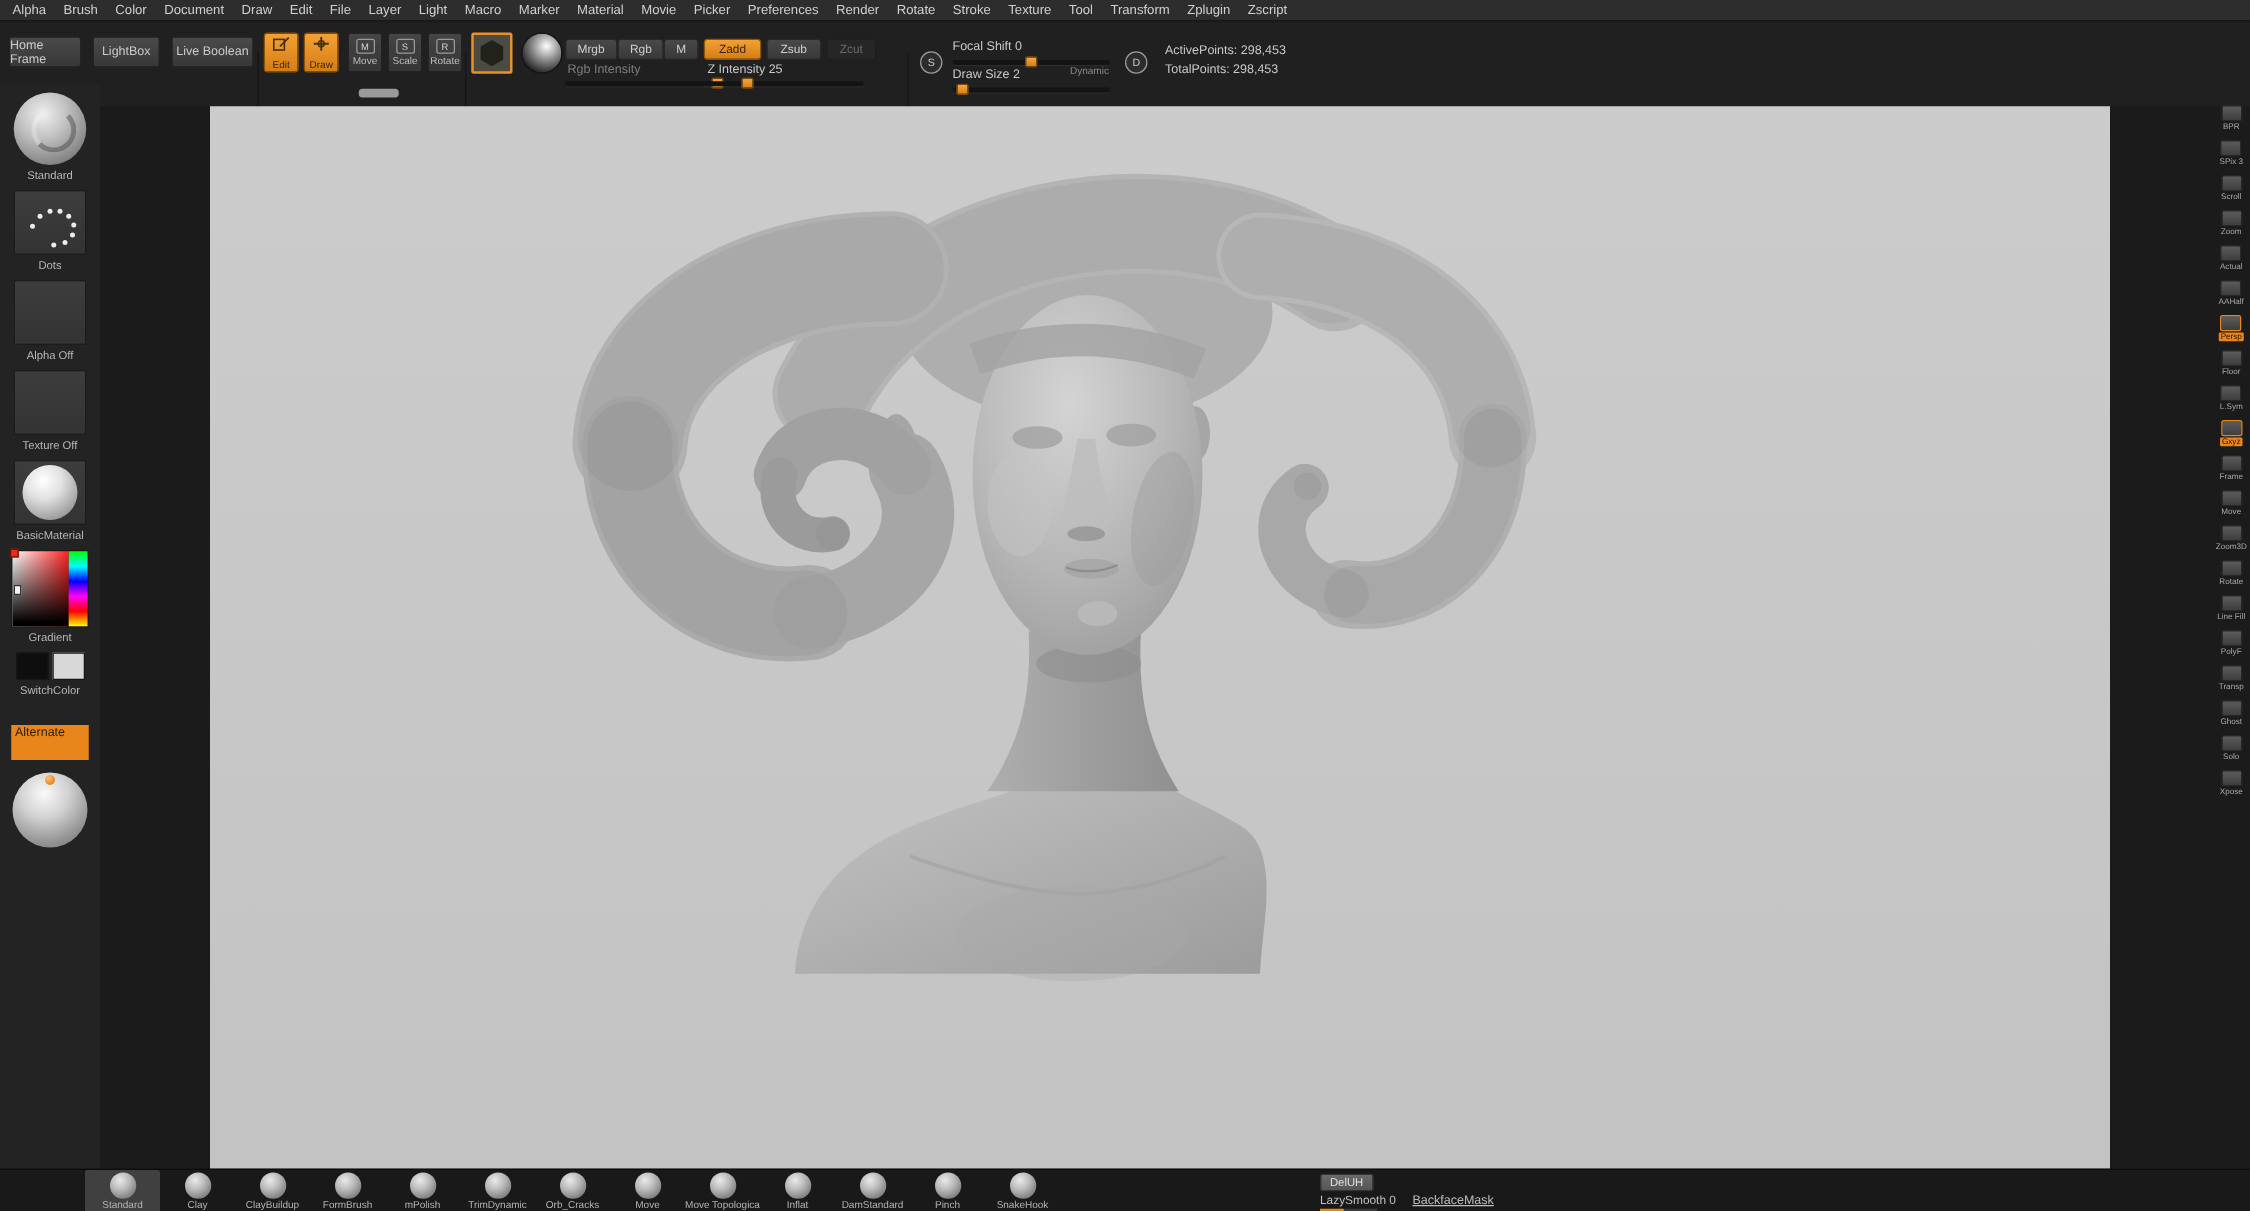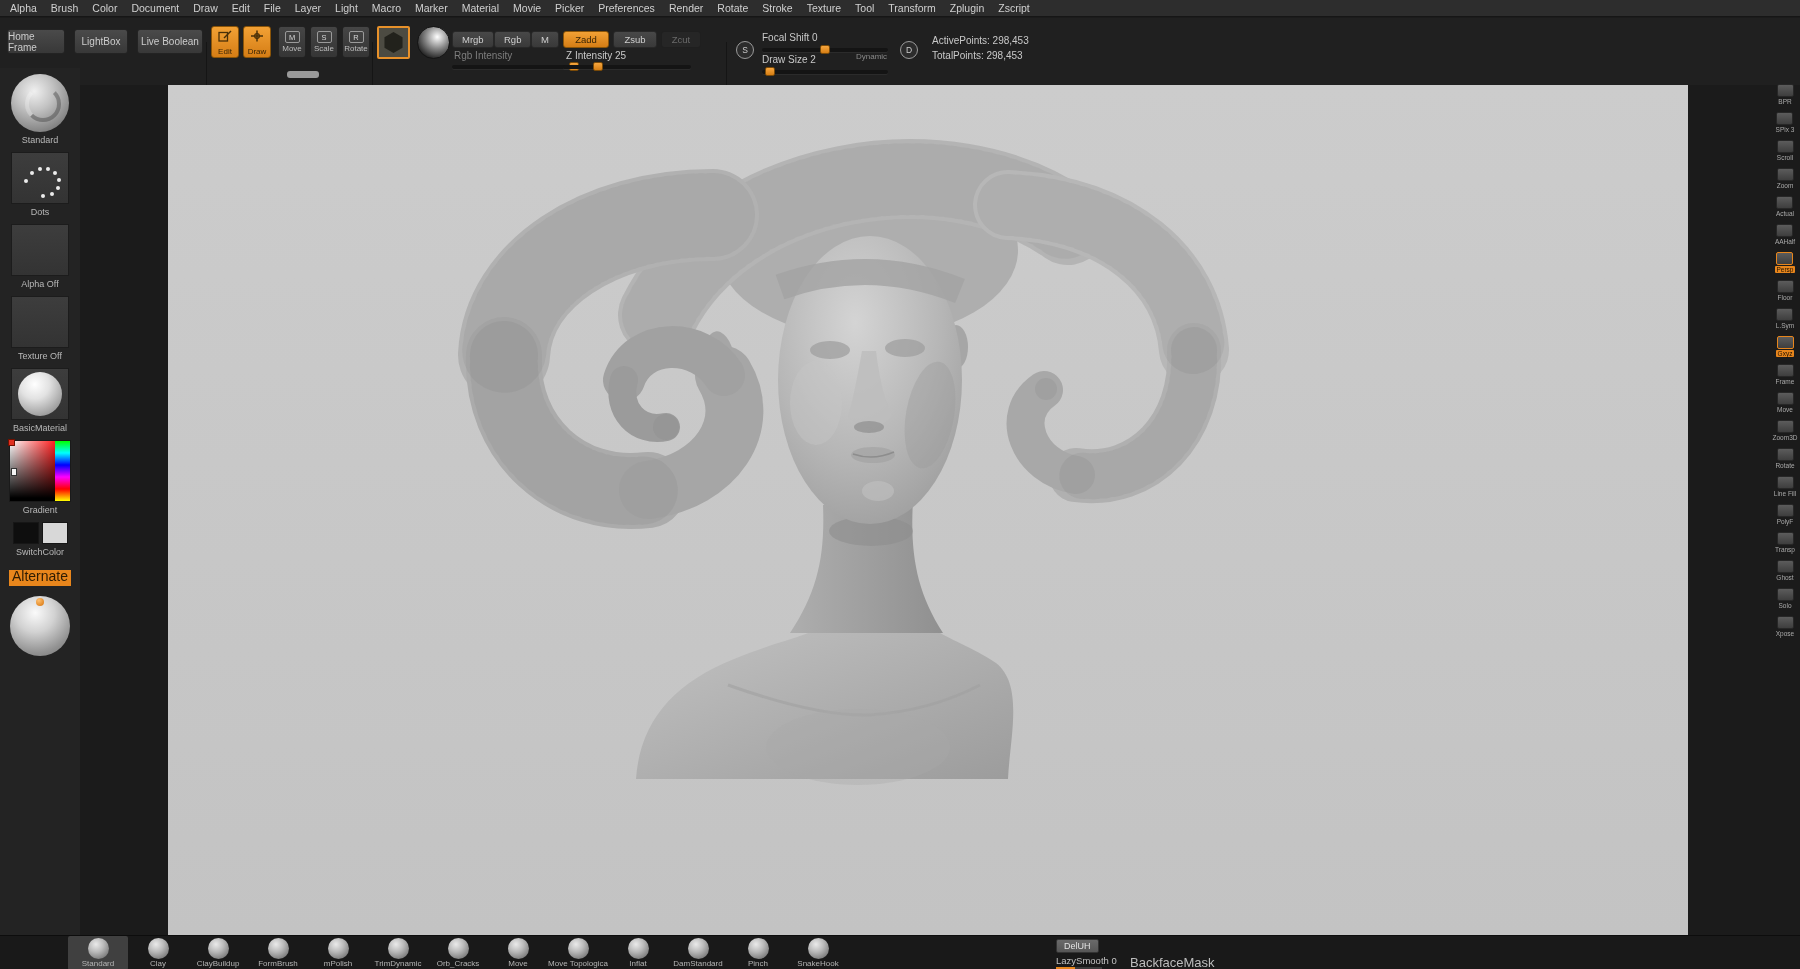--- a/index.html
+++ b/index.html
@@ -72,22 +72,22 @@
   .color-picker { position:relative; width:62px; height:62px; border:1px solid #1a1a1a; display:flex; cursor:crosshair; }
   .cp-main { flex:1; background:linear-gradient(to bottom, rgba(0,0,0,0) 0%, #000 95%),
                        linear-gradient(to right, #ffffff, #ff2222); }
   .cp-hue { width:15px; background:linear-gradient(to bottom, #00ff00 0%, #00ffff 20%, #0000ff 40%, #ff00ff 60%, #ff0000 80%, #ffff00 100%); }
   .cp-flag { position:absolute; left:-2px; top:-2px; width:7px; height:7px; background:#e03020; border:1px solid #701000; }
   .cp-cursor { position:absolute; left:1px; top:27px; width:6px; height:8px; background:#f5f5f5; border:1px solid #333; }
   .switch-row { display:flex; gap:3px; }
   .swatch { width:26px; height:22px; border:1px solid #161616; cursor:pointer; }
   .swatch.dark { background:#0e0e0e; }
   .swatch.light { background:#d8d8d8; }
-  .alt-btn { width:62px; height:16px; background:#e8861c; color:#2e1c03; font-size:14px; line-height:13px;
-             padding-left:3px; cursor:pointer; margin-top:6px; }
+  .alt-btn { width:62px; height:28px; background:#e8861c; color:#2e1c03; font-size:10px; line-height:13px;
+             padding-left:3px; cursor:pointer; margin-top:16px; }
   .preview-sphere { position:relative; width:60px; height:60px; border-radius:50%; margin-top:10px; cursor:pointer;
                     background:radial-gradient(circle at 42% 28%, #fafafa 0%, #d2d2d2 35%, #929292 72%, #6f6f6f 100%); }
   .preview-sphere .odot { position:absolute; left:26px; top:2px; width:8px; height:8px; border-radius:50%;
                           background:radial-gradient(circle at 35% 30%, #ffc070, #d5720a); }
 
   
   .viewport { position:absolute; left:168px; top:85px; width:1520px; height:850px;
               background:linear-gradient(#cccccc, #c3c3c3); cursor:crosshair; }
 
   
@@ -105,21 +105,21 @@
   .bbrush { width:60px; height:34px; display:flex; flex-direction:column; align-items:center; padding-top:2px; cursor:pointer; }
   .bbrush.on { background:#404040; border-radius:2px; }
   .bball { width:21px; height:21px; border-radius:50%;
            background:radial-gradient(circle at 38% 30%, #eaeaea 0%, #b9b9b9 40%, #6d6d6d 88%); }
   .bbrush .blabel { font-size:8px; color:#b5b5b5; margin-top:0px; white-space:nowrap; }
   .deluh { position:absolute; left:1056px; top:3px; height:14px; padding:0 7px; background:linear-gradient(#6a6a6a,#565656);
            border:1px solid #333; border-radius:2px; font-size:9px; color:#e2e2e2; line-height:12px; cursor:pointer;text-align:right; }
   .lazysmooth { position:absolute; left:1056px; top:19px; font-size:9.5px; color:#c2c2c2; cursor:pointer; }
   .lazy-track { position:absolute; left:1056px; top:31px; width:46px; height:2.5px; background:#3a3a3a; }
   .lazy-track .fill { width:19px; height:100%; background:#e8861c; }
-  .backface { position:absolute; left:1130px; top:19px; font-size:13px; color:#bdbdbd; cursor:pointer; }
+  .backface { position:absolute; left:1130px; top:19px; font-size:10px; color:#bdbdbd; cursor:pointer;text-decoration:underline; }
 </style>
 </head>
 <body>
 
 <div class="menubar">
 
 <span class="menu-item">Alpha</span>
     <span class="menu-item">Brush</span>
     <span class="menu-item">Color</span>
     <span class="menu-item">Document</span>

